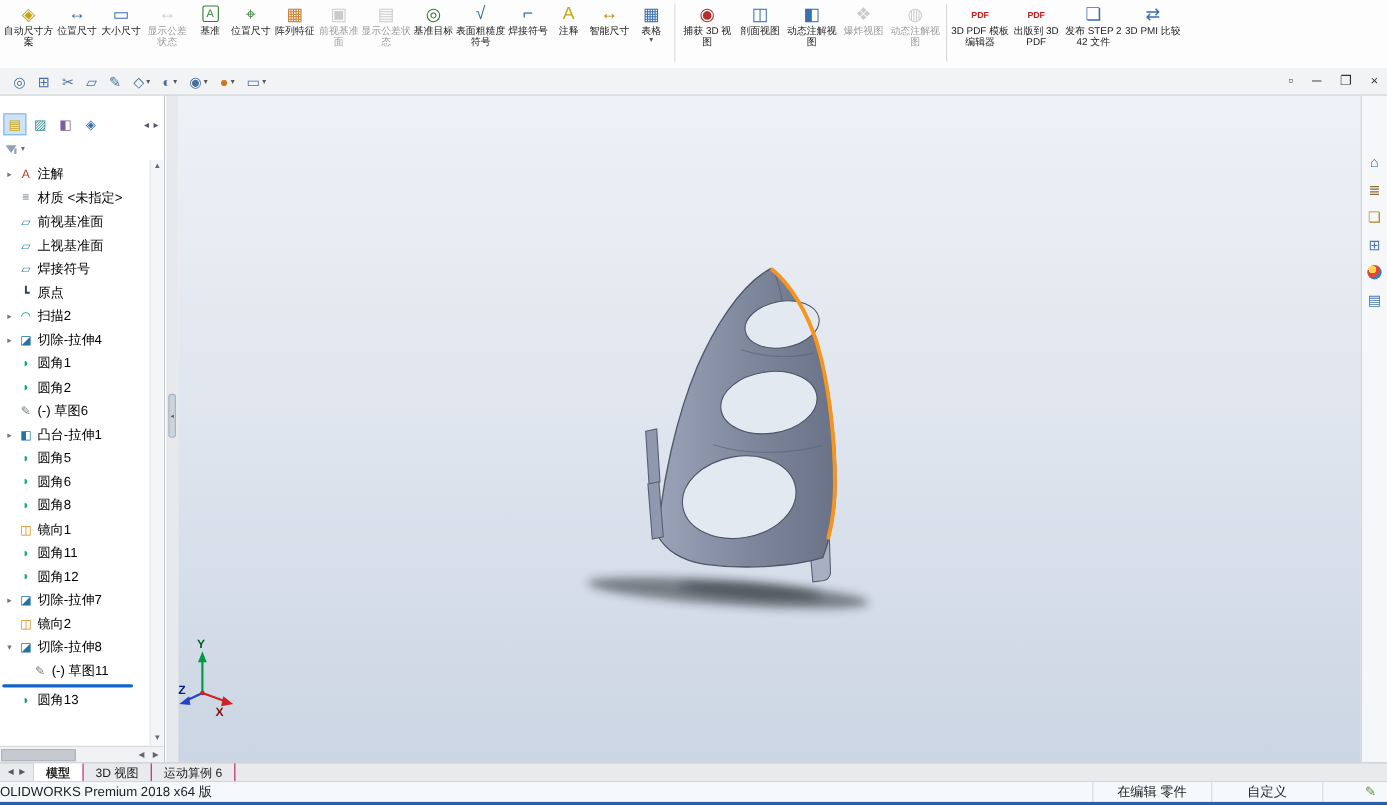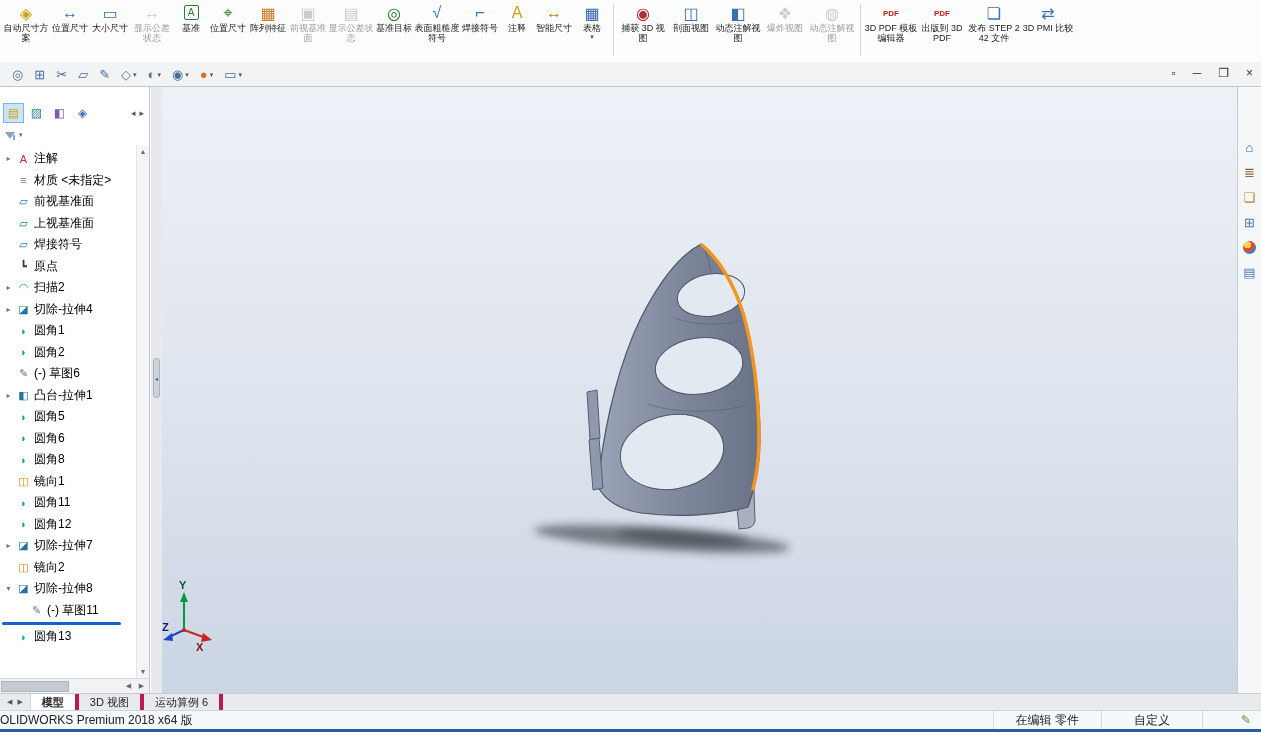--- a/index.html
+++ b/index.html
@@ -73,21 +73,21 @@
                padding-top:52px; gap:8px; }
   .tp-btn { width:20px; height:17px; display:flex; align-items:center; justify-content:center; }
   .tp-glyph { font-size:13px; line-height:13px; }
   .tp-ball { width:13px; height:13px; border-radius:50%;
              background:radial-gradient(circle at 35% 30%, #ffd54d 0 28%, #e2483a 29% 58%, #2f7fd0 59% 80%, #2a9a44 81% 100%); }
 
   
   .bottom-tabs { position:absolute; left:0; right:0; bottom:22px; height:17px; background:#e8eaec;
                  border-top:1px solid #c6cbd1; display:flex; align-items:stretch; font-size:11px; }
   .doc-nav { display:flex; align-items:center; gap:5px; padding:0 7px; color:#556; font-size:7px; border-right:1px solid #d2d6da; }
-  .sheet-tab { display:flex; align-items:center; padding:0 11px; border-right:4px solid #be185d; color:#222; white-space:nowrap; }
+  .sheet-tab { display:flex; align-items:center; padding:0 11px; border-right:1px solid #be185d; color:#222; white-space:nowrap; }
   .sheet-tab.active { background:#fff; font-weight:700; }
 
   
   .status-bar { position:absolute; left:0; right:0; bottom:3px; height:19px; background:#f6f9fc;
                 border-top:1px solid #cfd6de; display:flex; align-items:center; font-size:12px; color:#222; }
   .status-app { margin-left:-8px; white-space:nowrap; }
   .status-right { margin-left:auto; display:flex; align-items:center; height:100%; }
   .status-sep { width:1px; height:100%; background:#d4dae1; }
   .status-cell { padding:0 22px; white-space:nowrap; }
   .status-cell.custom { padding:0 32px; }

